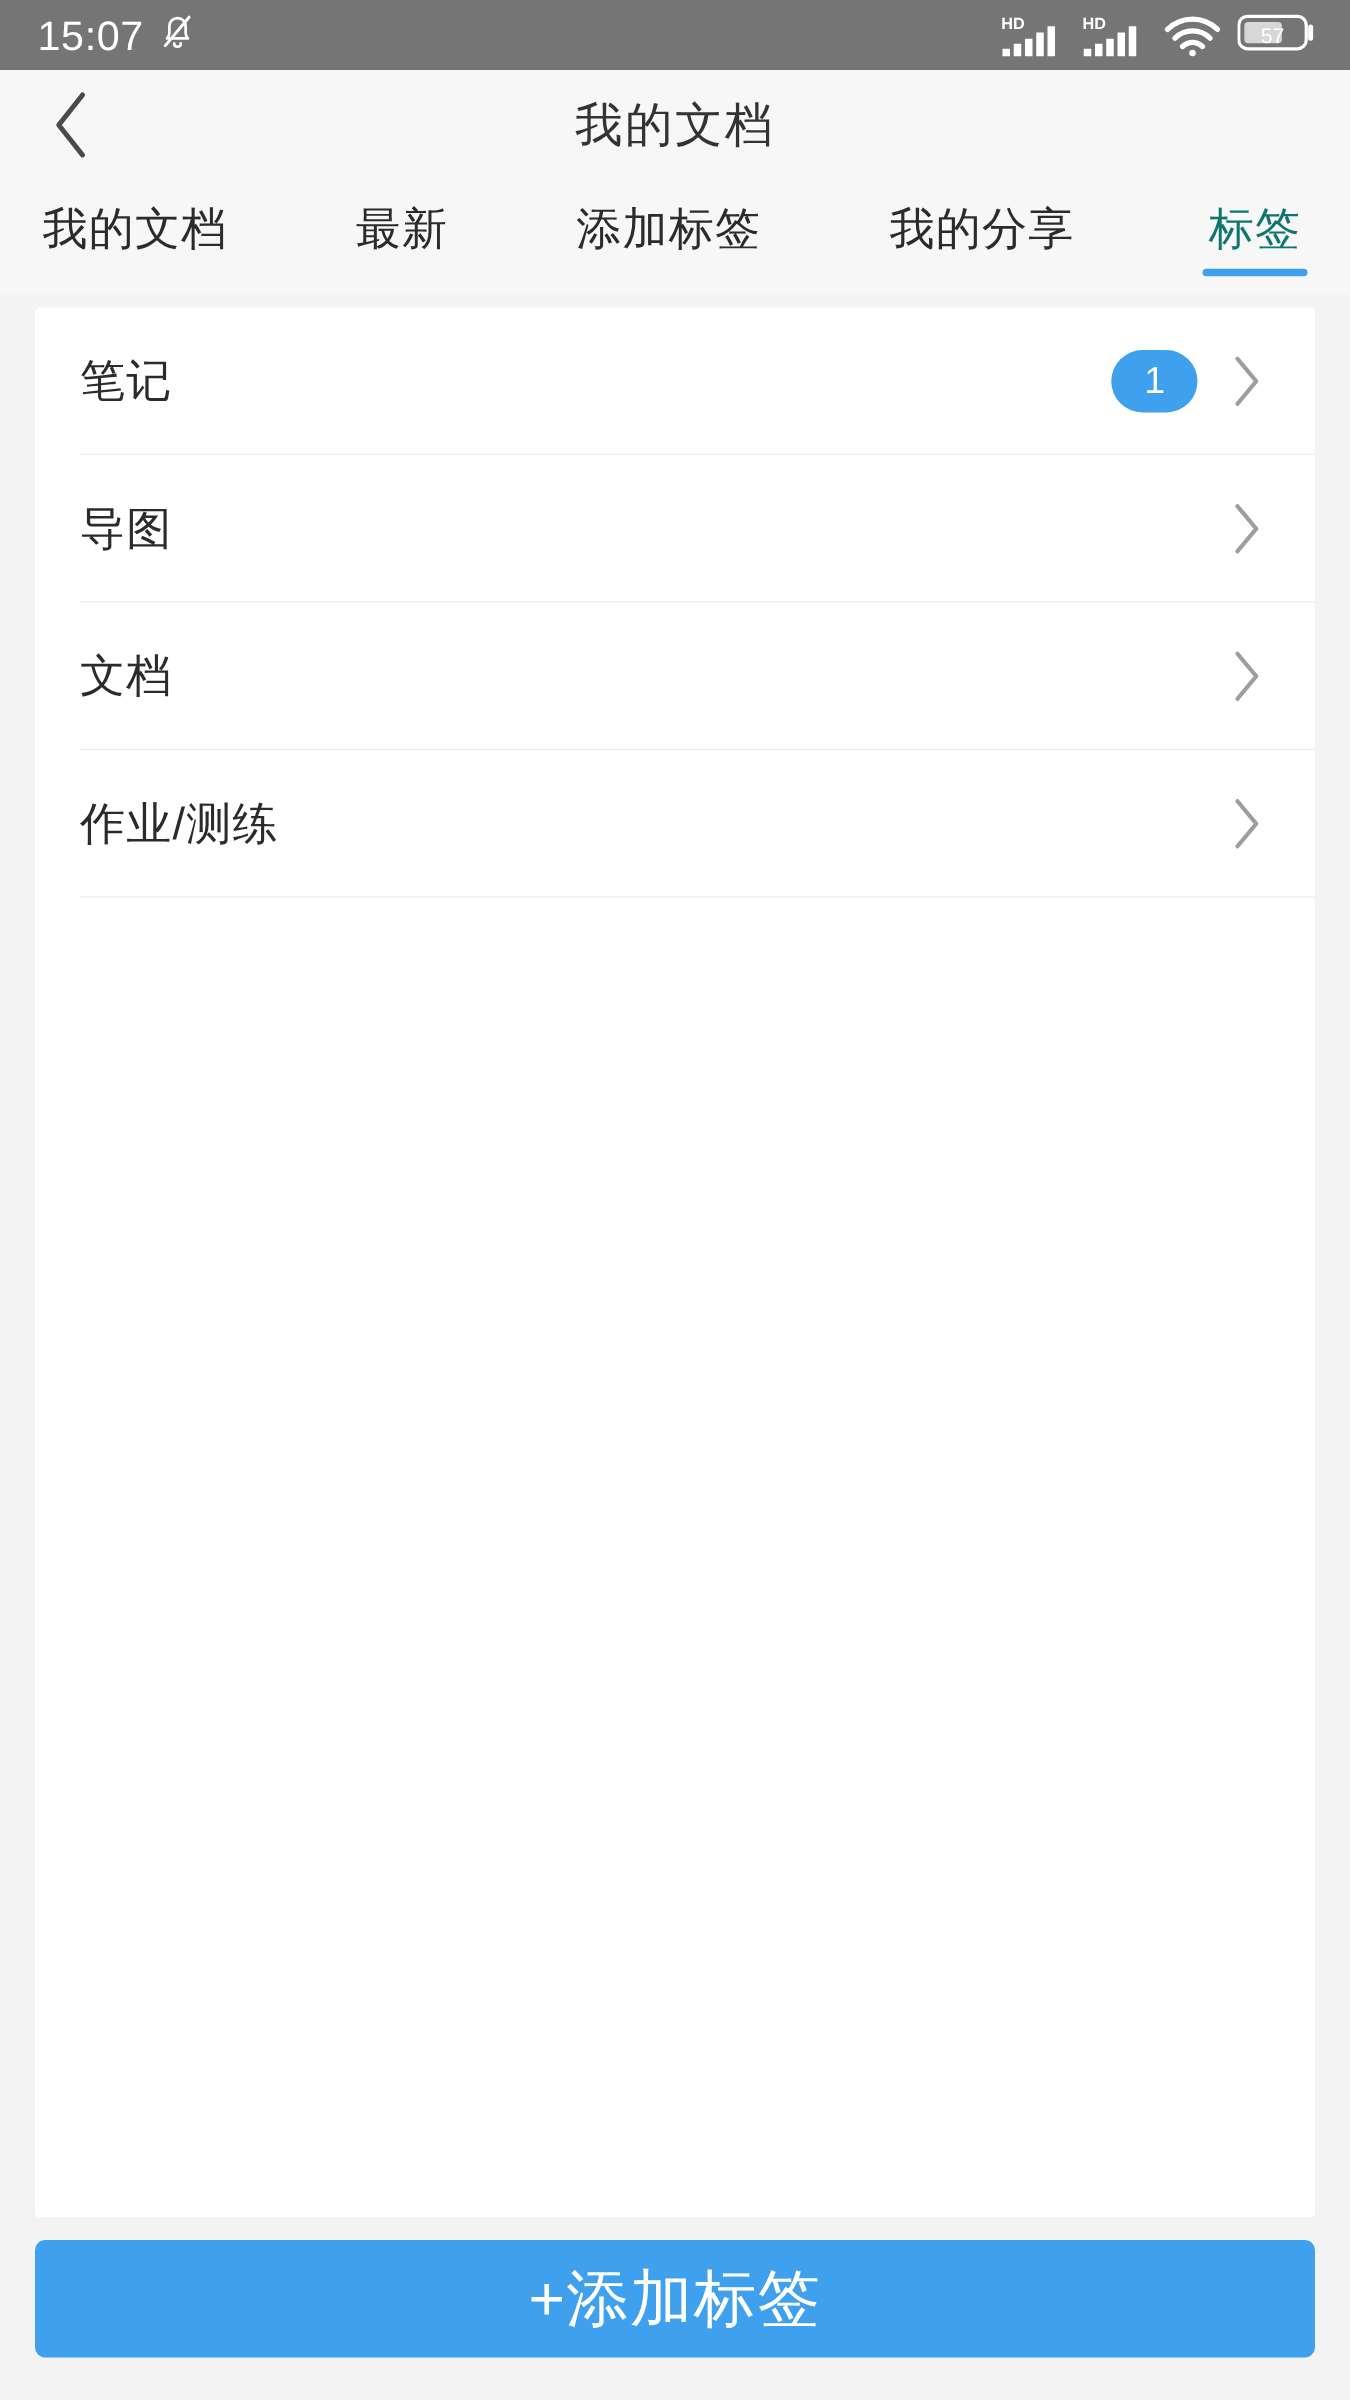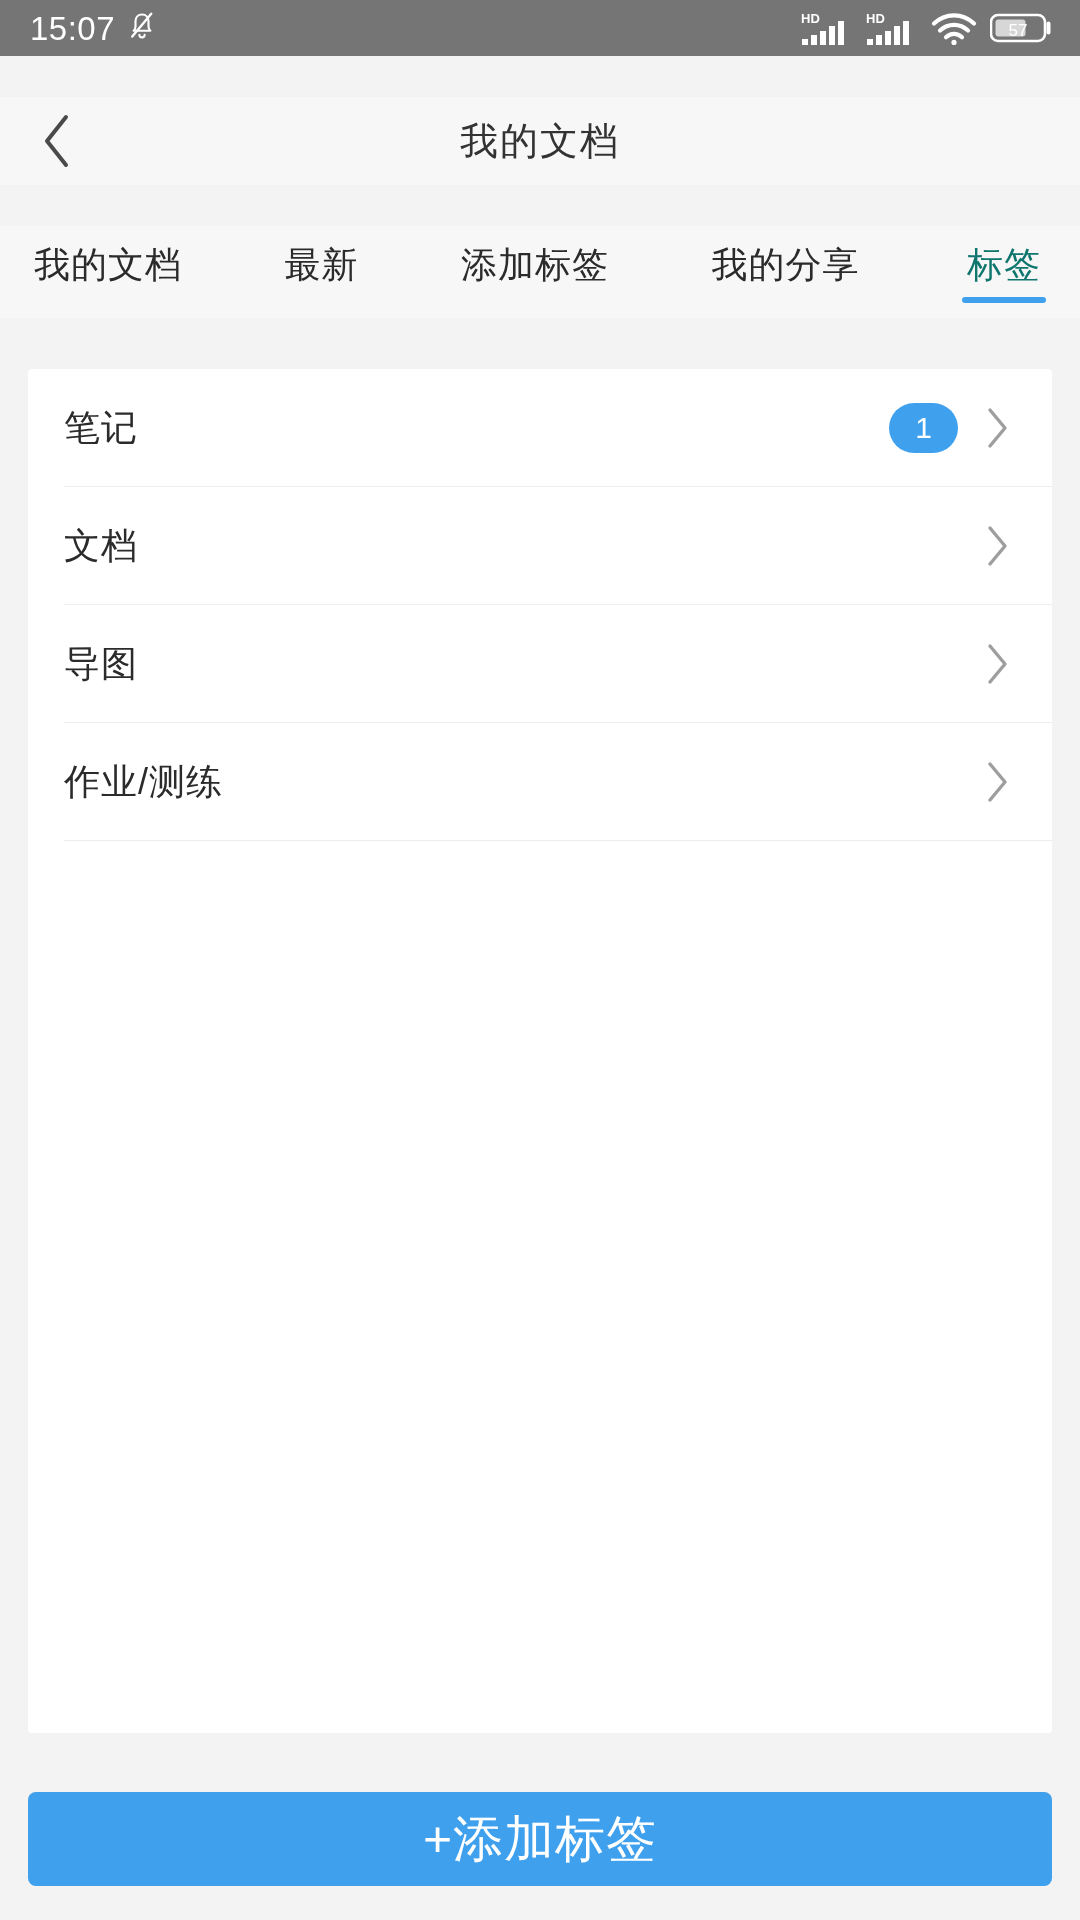--- a/index.html
+++ b/index.html
@@ -15,21 +15,20 @@
     -webkit-font-smoothing: antialiased;
   }
 
   .phone {
     position: relative;
     width: 1080px;
     height: 1920px;
     background: #f3f3f3;
     display: flex;
     flex-direction: column;
-    gap: 41px;
   }
 
   
   .statusbar {
     height: 56px;
     background: #757575;
     display: flex;
     align-items: center;
     justify-content: space-between;
     padding: 0 26px 0 30px;
@@ -43,21 +42,21 @@
   }
   .sb-time {
     color: #ffffff;
     font-size: 33px;
     letter-spacing: 0.5px;
     line-height: 1;
     font-weight: 400;
   }
   .sb-right {
     display: flex;
-    align-items: center;
+    align-items: flex-start;
     gap: 13px;
     margin-left: 14px;
   }
   .icon-svg { display: block; }
 
   
   .header {
     height: 88px;
     background: #f7f7f7;
     position: relative;
@@ -319,32 +318,32 @@
           <span class="badge">1</span>
           <span class="chev">
             <svg class="icon-svg" width="26" height="44" viewBox="0 0 26 44">
               <path d="M5 4 L20 22 L5 40" fill="none" stroke="#9e9e9e" stroke-width="3.4" stroke-linecap="round" stroke-linejoin="round"></path>
             </svg>
           </span>
         </span>
       </div>
 
       <div class="row">
-        <span class="row-label">文档</span>
+        <span class="row-label">导图</span>
         <span class="row-right">
           <span class="chev">
             <svg class="icon-svg" width="26" height="44" viewBox="0 0 26 44">
               <path d="M5 4 L20 22 L5 40" fill="none" stroke="#9e9e9e" stroke-width="3.4" stroke-linecap="round" stroke-linejoin="round"></path>
             </svg>
           </span>
         </span>
       </div>
 
       <div class="row">
-        <span class="row-label">导图</span>
+        <span class="row-label">文档</span>
         <span class="row-right">
           <span class="chev">
             <svg class="icon-svg" width="26" height="44" viewBox="0 0 26 44">
               <path d="M5 4 L20 22 L5 40" fill="none" stroke="#9e9e9e" stroke-width="3.4" stroke-linecap="round" stroke-linejoin="round"></path>
             </svg>
           </span>
         </span>
       </div>
 
       <div class="row">

